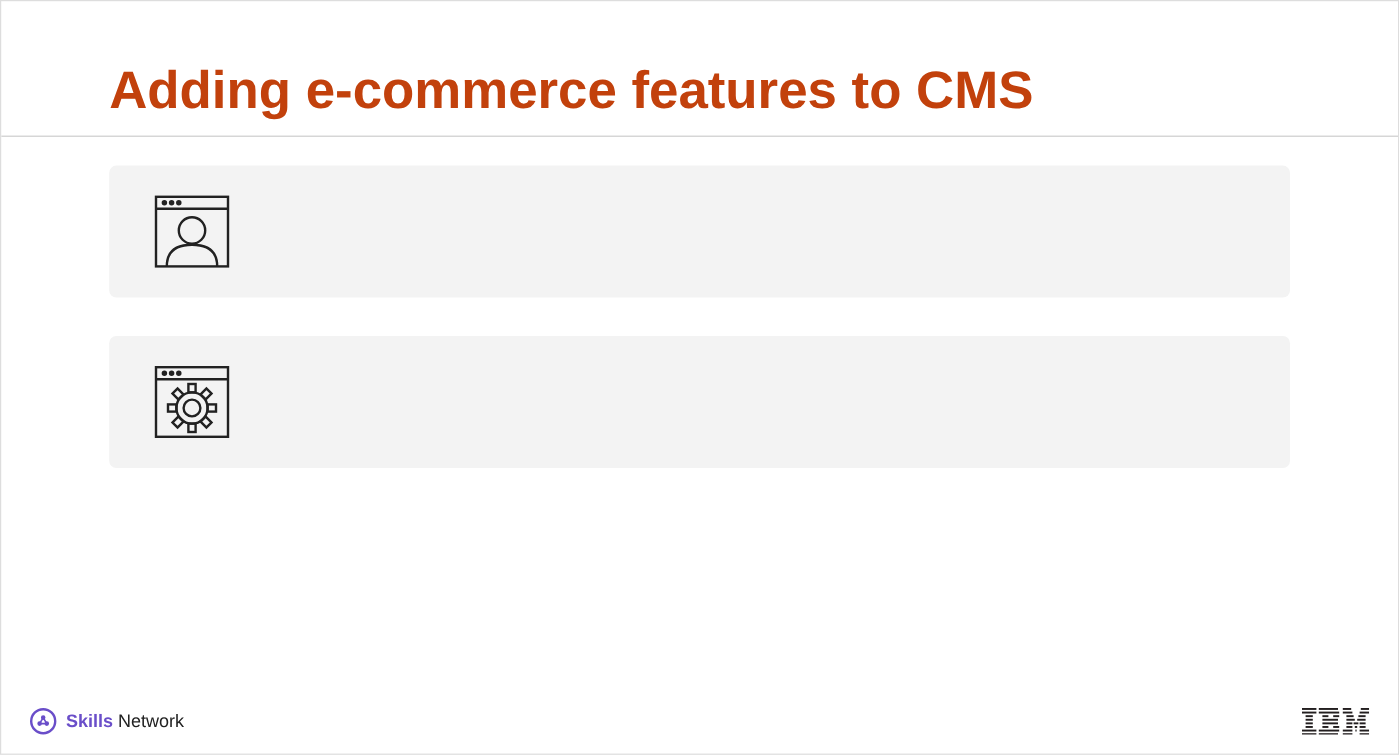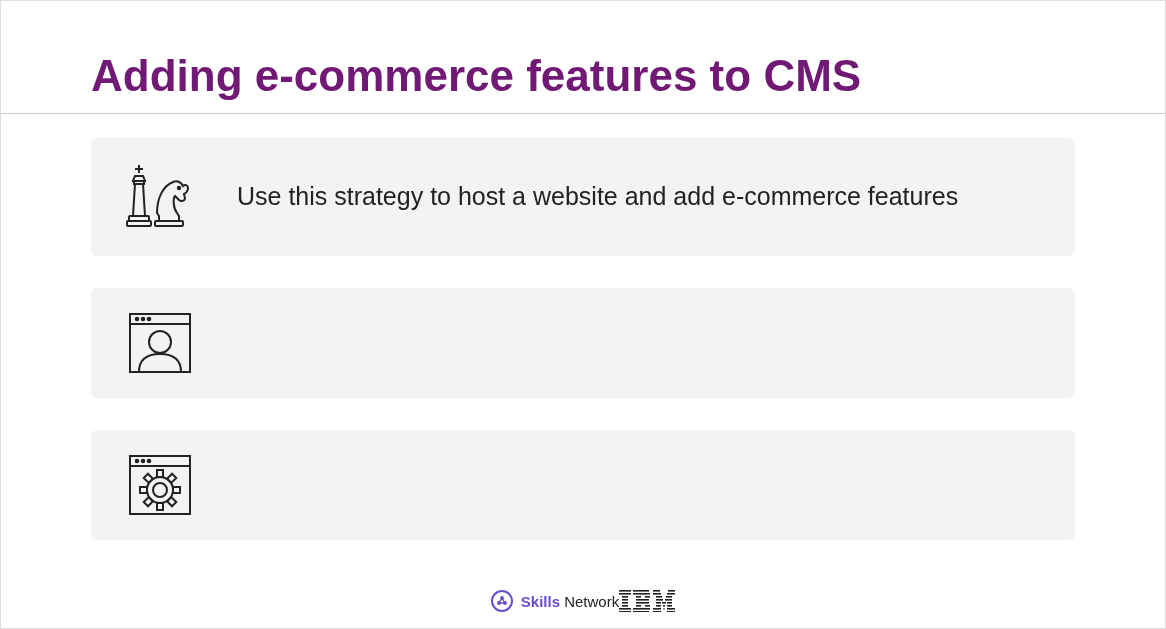--- a/index.html
+++ b/index.html
@@ -11,21 +11,21 @@
       width: 1166px;
       height: 629px;
       background: #ffffff;
       font-family: -apple-system, BlinkMacSystemFont, "Segoe UI", Helvetica, Arial, sans-serif;
       position: relative;
       border: 1px solid #ddd;
     }
     .slide-title {
       font-size: 44px;
       font-weight: 700;
-      color: #701a75;
+      color: #c2410c;
       padding: 50px 90px 12px 90px;
       border-bottom: 1px solid #ccc;
       margin: 0 0 24px 0;
     }
     .content-rows {
       padding: 0 90px;
       display: flex;
       flex-direction: column;
       gap: 32px;
     }
@@ -50,21 +50,21 @@
       line-height: 1.35;
       font-weight: 400;
     }
     .footer {
       position: absolute;
       bottom: 16px;
       left: 24px;
       right: 24px;
       display: flex;
       align-items: center;
-      justify-content: center;
+      justify-content: space-between;
     }
     .skills-network {
       display: flex;
       align-items: center;
       gap: 8px;
     }
     .skills-icon {
       width: 22px;
       height: 22px;
       border-radius: 50%;
@@ -88,39 +88,20 @@
       display: block;
     }
   </style>
 </head>
 <body>
 
 <h1 class="slide-title">Adding e-commerce features to CMS</h1>
 
 <div class="content-rows">
 
-  <div class="info-row">
-    <div class="icon-box">
-      <svg width="78" height="78" viewBox="0 0 78 78" fill="none" stroke="#222" stroke-width="2">
-
-        <line x1="18" y1="7" x2="18" y2="15"></line>
-        <line x1="14" y1="11" x2="22" y2="11"></line>
-        <path d="M14 18 h8 l2 5 h-12 z"></path>
-        <path d="M13 23 h10 v3 h-10 z"></path>
-        <path d="M14 26 L12 58 L24 58 L22 26 Z"></path>
-        <rect x="8" y="58" width="20" height="5" rx="1"></rect>
-        <rect x="6" y="63" width="24" height="5" rx="1"></rect>
-
-        <path d="M38 63 L38 58 L36 55 C36 40 42 28 52 24 C56 22 60 24 62 28 C64 26 67 27 67 30 C67 33 65 35 63 36 L64 40 C64 43 60 44 58 42 L54 38 C52 40 52 50 56 55 L58 58 L58 63 Z"></path>
-        <circle cx="58" cy="30" r="1.2" fill="#222"></circle>
-        <rect x="34" y="63" width="28" height="5" rx="1"></rect>
-      </svg>
-    </div>
-    <div class="row-text">Use this strategy to host a website and add e-commerce features</div>
-  </div>
 
   <div class="info-row">
     <div class="icon-box">
       <svg width="70" height="70" viewBox="0 0 70 70" fill="none" stroke="#222" stroke-width="2">
         <rect x="5" y="6" width="60" height="58"></rect>
         <line x1="5" y1="16" x2="65" y2="16"></line>
         <circle cx="12" cy="11" r="1.3" fill="#222"></circle>
         <circle cx="18" cy="11" r="1.3" fill="#222"></circle>
         <circle cx="24" cy="11" r="1.3" fill="#222"></circle>
         <circle cx="35" cy="34" r="11"></circle>

